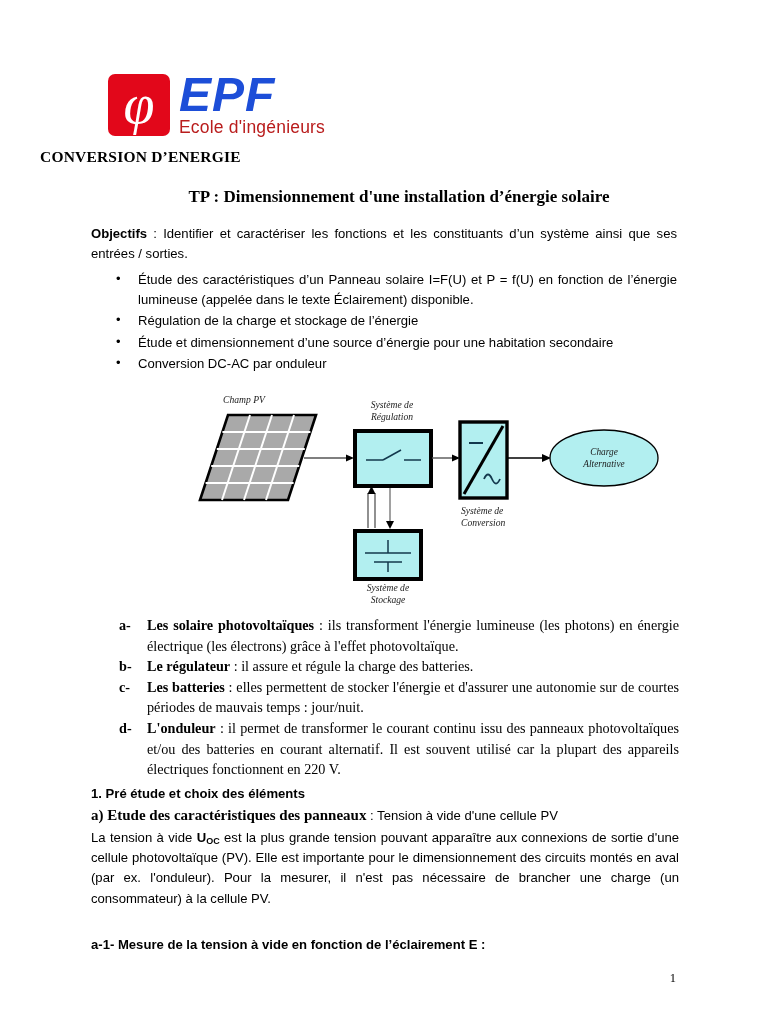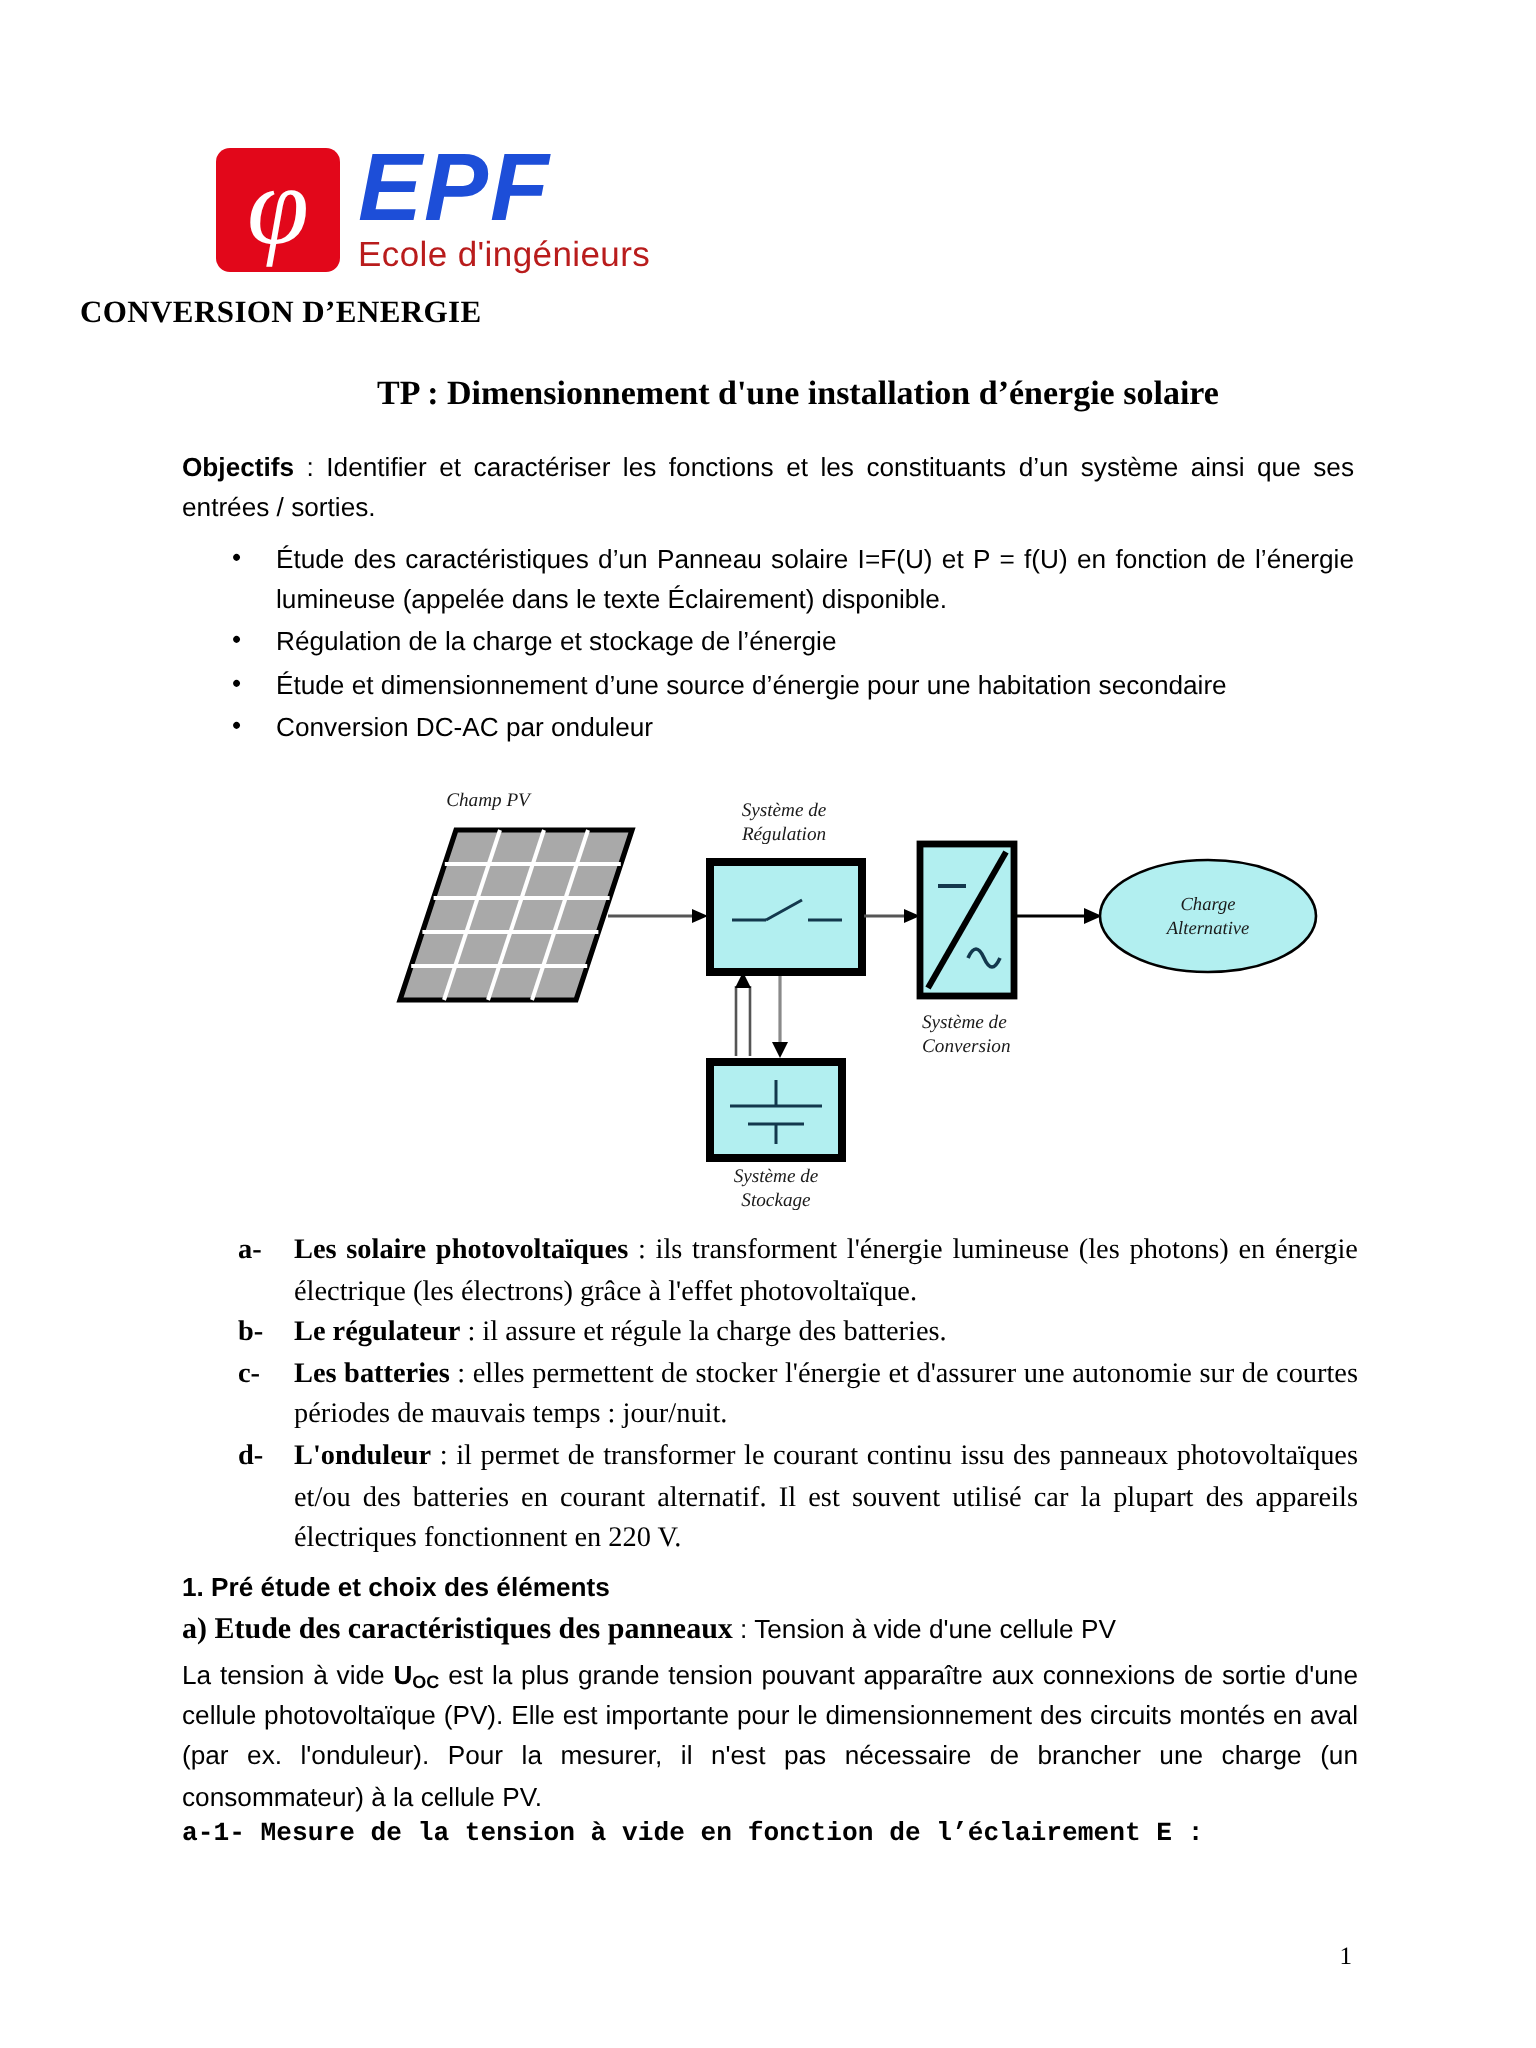--- a/index.html
+++ b/index.html
@@ -227,24 +227,24 @@
   }
   .para b { font-weight: 700; }
   .para sub {
     font-size: 9px;
     font-weight: 700;
     vertical-align: baseline;
     position: relative;
     top: 2.5px;
   }
   .a1 {
-    font-family: Liberation Mono, monospace;
-    font-weight: 700;
-    font-size: 13.1px;
-    margin-top: 0;
+    font-family: Liberation Sans, sans-serif;
+    font-weight: 700;
+    font-size: 13.1px;
+    margin-top: 28px;
   }
 
   
   .pageno {
     position: absolute;
     right: 92px;
     bottom: 38px;
     font-family: "Liberation Serif", serif;
     font-size: 12.5px;
   }

